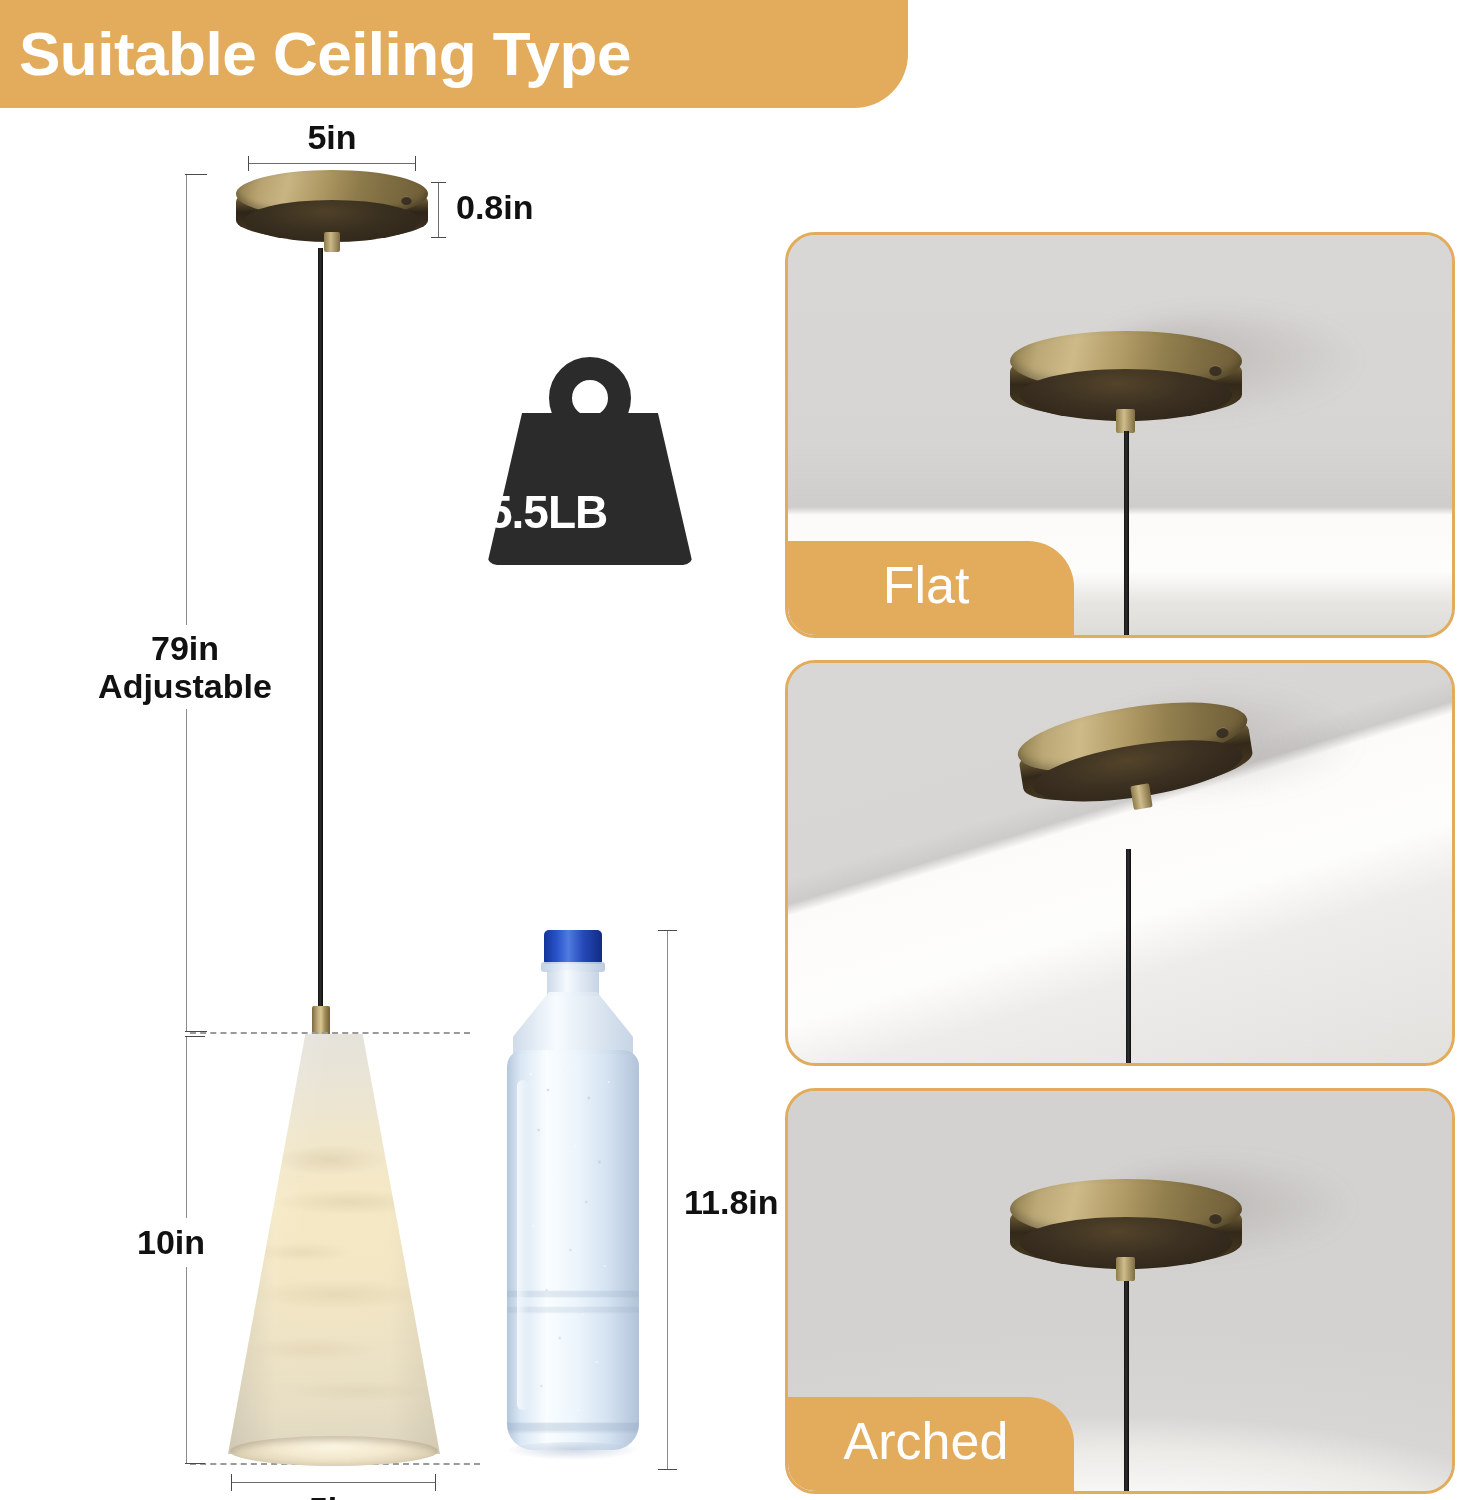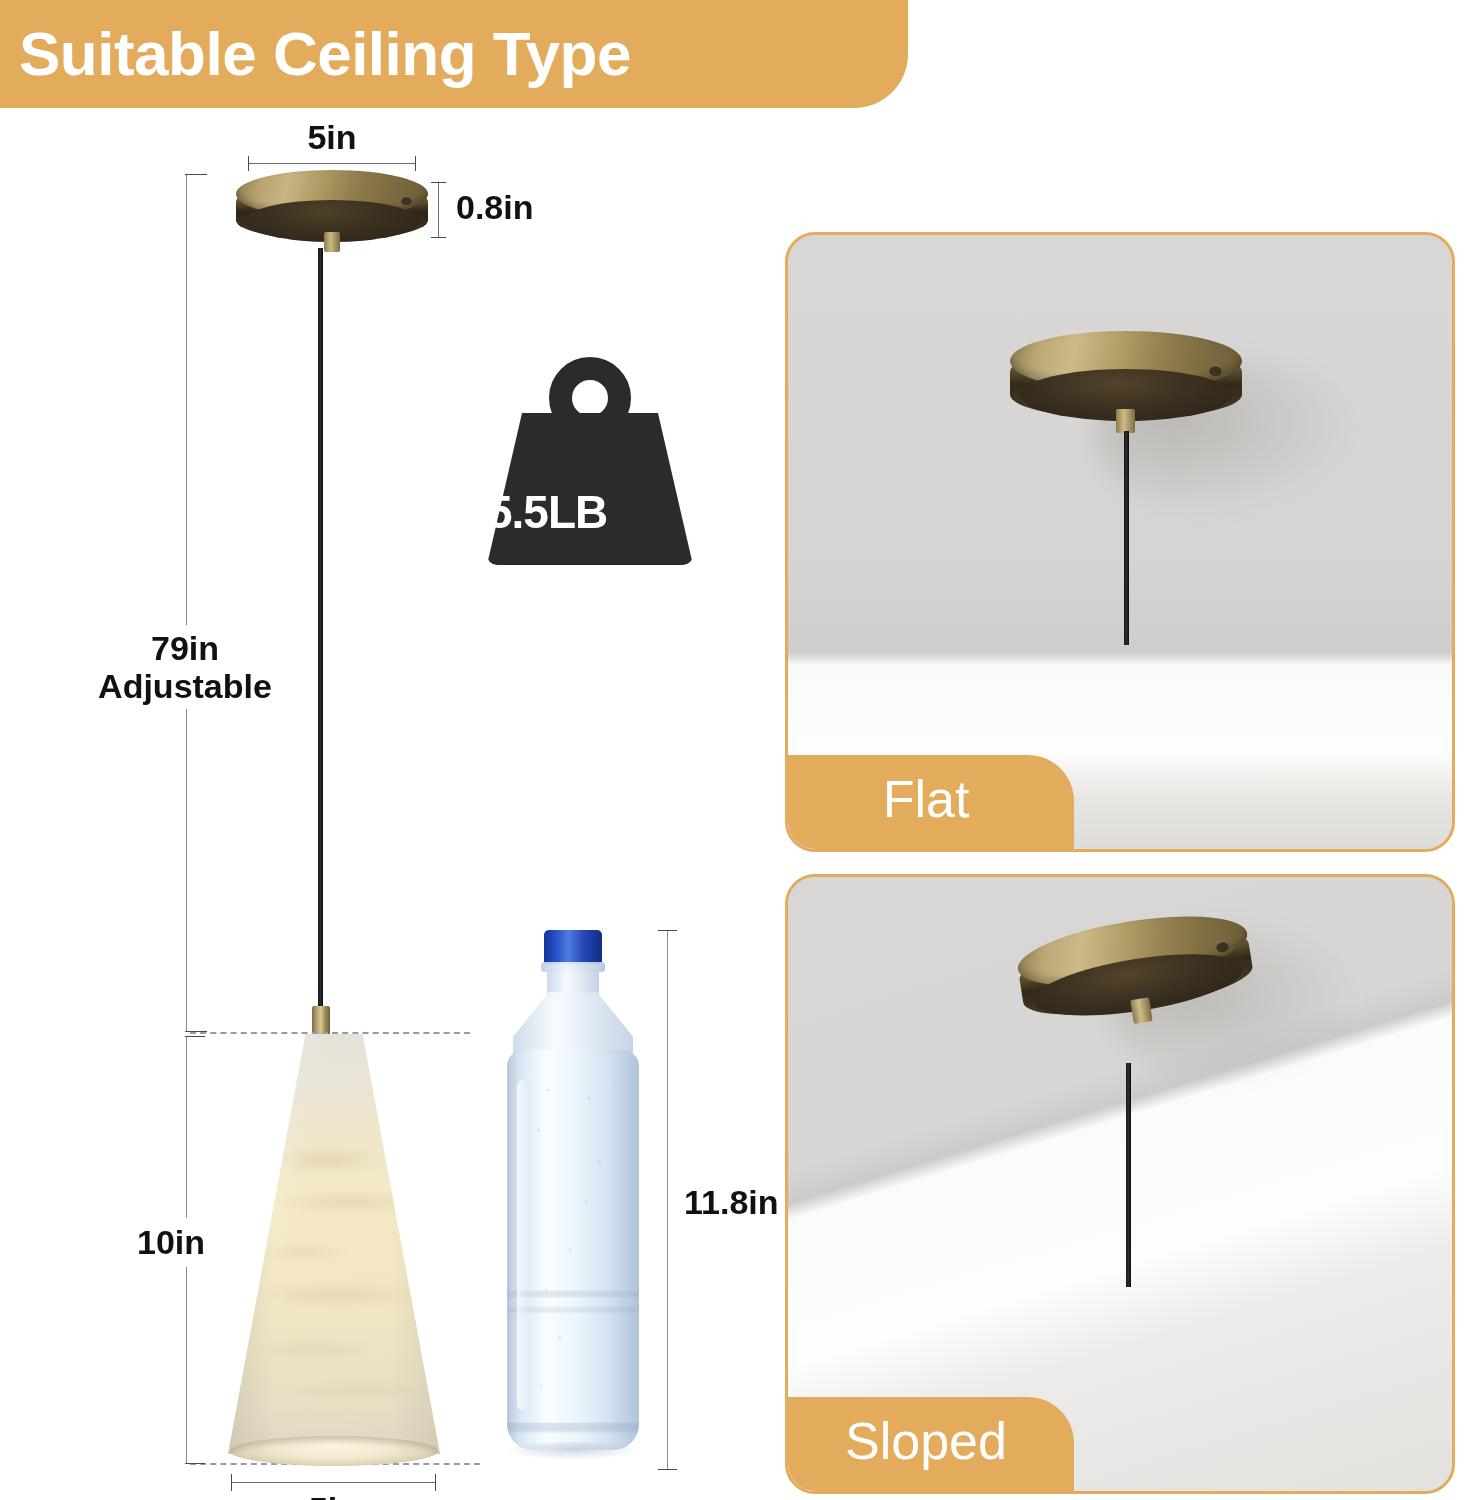--- a/index.html
+++ b/index.html
@@ -841,19 +841,31 @@
     <div class="ceiling-scene scene-sloped"></div>
     <div class="scene-shadow-sloped"></div>
     <div class="p-canopy sloped">
       <div class="p-can-body"></div>
       <div class="p-can-top"></div>
       <div class="p-can-rim"></div>
       <div class="p-can-screw"></div>
       <div class="p-can-nipple"></div>
     </div>
     <div class="p-cord sloped"></div>
+  </div>
+
+  <div class="panel">
+    <div class="ceiling-scene scene-arched"></div>
+    <div class="scene-shadow-arched"></div>
+    <div class="p-canopy arched">
+      <div class="p-can-body"></div>
+      <div class="p-can-top"></div>
+      <div class="p-can-rim"></div>
+      <div class="p-can-screw"></div>
+      <div class="p-can-nipple"></div>
+    </div>
+    <div class="p-cord arched"></div>
     <div class="panel-tab">
-      <span class="panel-tab-text">Sloped</span>
+      <span class="panel-tab-text">Arched</span>
     </div>
   </div>
 
-
 </div>
 
 </body></html>

